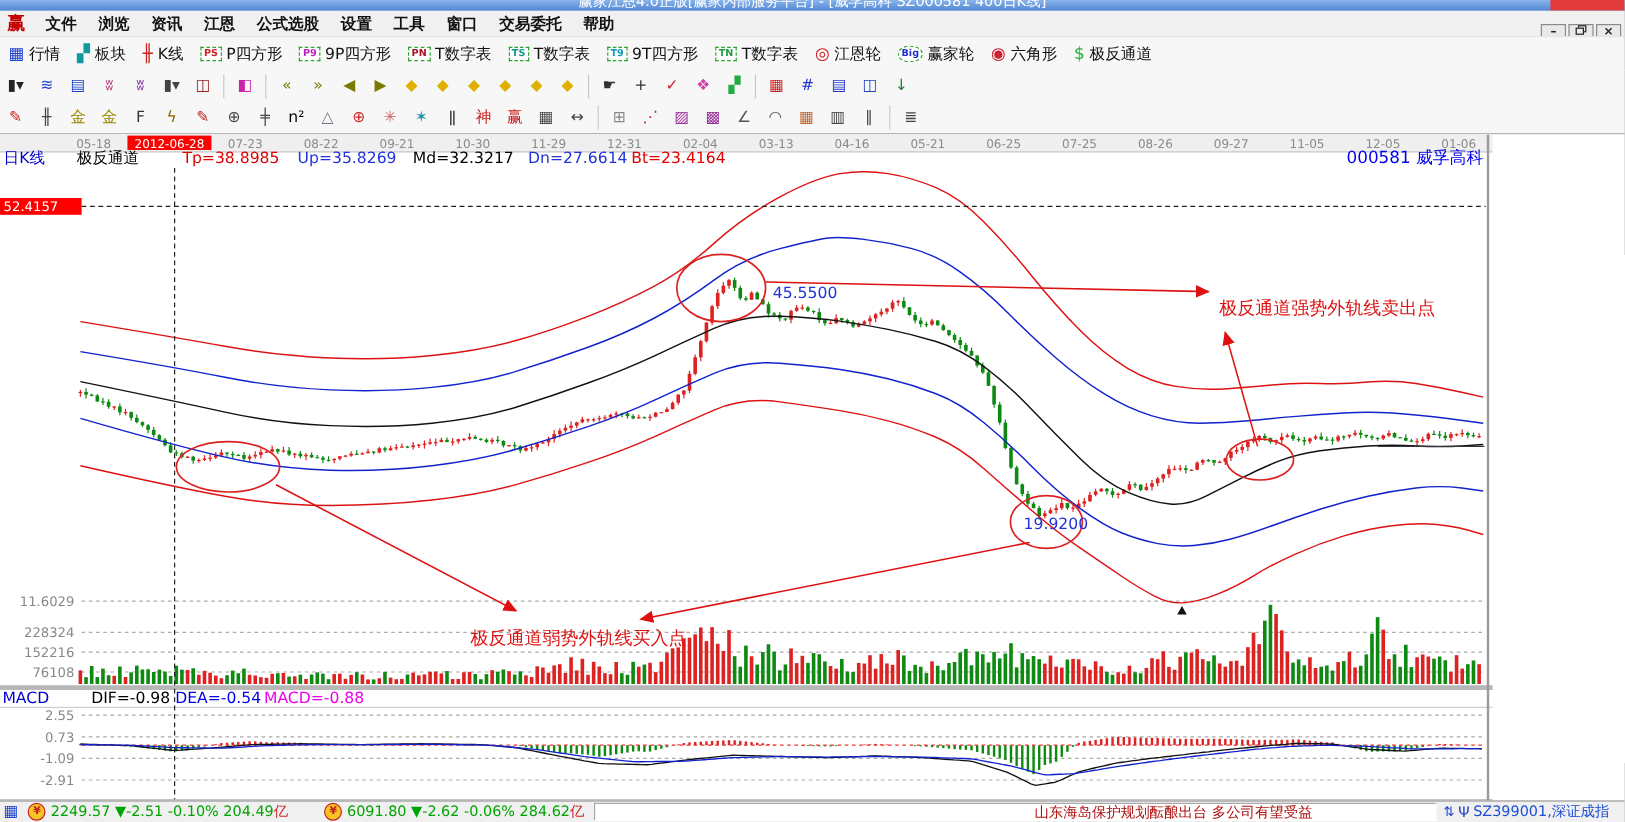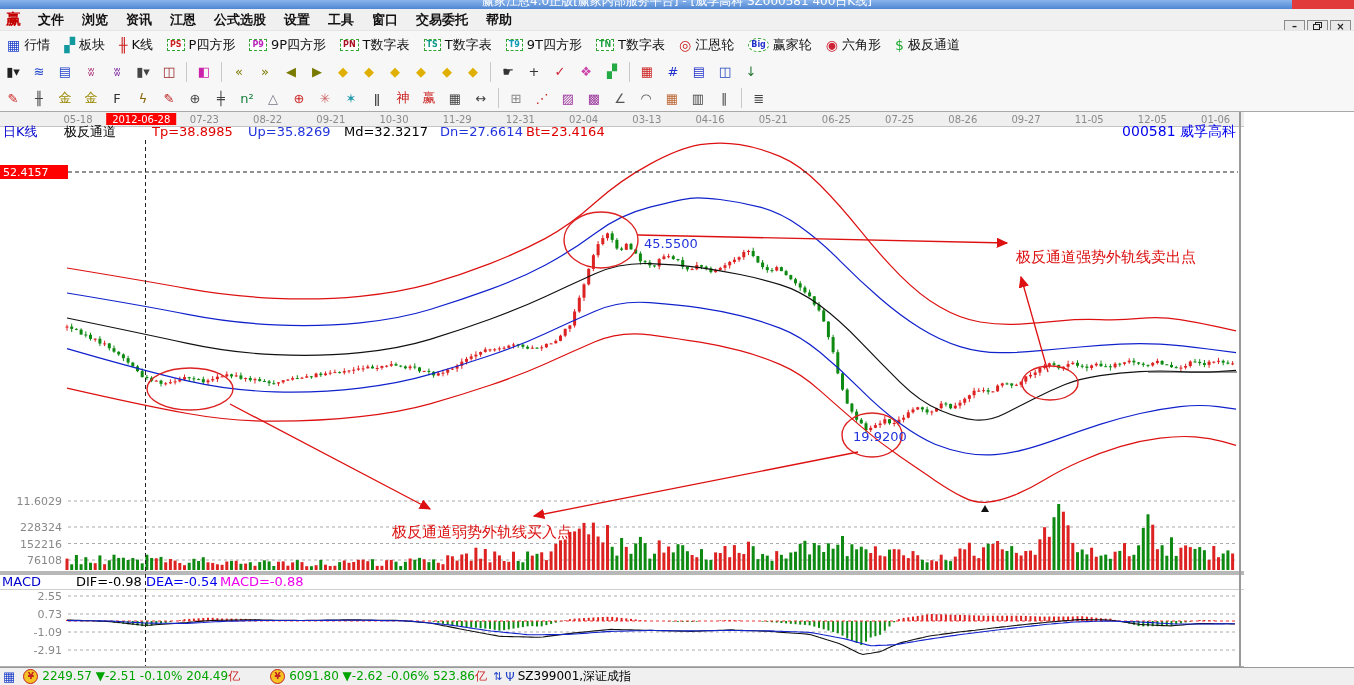--- a/index.html
+++ b/index.html
@@ -45,21 +45,21 @@
   .coin{display:inline-block;width:13px;height:13px;border-radius:50%;background:#f5c324;
         border:1px solid #c22222;color:#c22222;font-size:9px;line-height:12px;text-align:center;
         font-weight:bold;margin:0 4px;}
   .sb-green{color:#00a400;}
   .sb-yi{color:#cc2222;}
   .sb-box{position:relative;width:700px;height:13px;background:#fff;border:1px solid #aaa;
           border-right-color:#fff;border-bottom-color:#fff;margin-left:8px;overflow:hidden;}
   .sb-news{position:absolute;left:366px;top:-1px;color:#b01111;font-size:12px;}
   .sb-updown{color:#2244cc;font-size:11px;margin-left:6px;}
   .sb-ant{color:#2244cc;font-size:12px;margin:0 3px;}
-  .sb-right{color:#000000;margin-right:8px;}
+  .sb-right{color:#1d4ed8;margin-right:8px;}
 </style>
 </head>
 <body>
 
 <div id="app">
 
   <div class="titlebar">
     <span class="title">赢家江恩4.0正版[赢家内部服务平台] - [威孚高科 SZ000581 400日K线]</span>
     <span class="close-cap"></span>
   </div>
@@ -176,21 +176,21 @@
   <div class="tb tb3" id="tb3">
       <span class="icon-btn" style="color: rgb(204, 34, 34);">✎</span>
       <span class="icon-btn" style="color: rgb(68, 68, 68);">╫</span>
       <span class="icon-btn" style="color: rgb(153, 136, 0);">金</span>
       <span class="icon-btn" style="color: rgb(153, 136, 0);">金</span>
       <span class="icon-btn" style="color: rgb(51, 51, 51);">F</span>
       <span class="icon-btn" style="color: rgb(136, 102, 0);">ϟ</span>
       <span class="icon-btn" style="color: rgb(187, 34, 34);">✎</span>
       <span class="icon-btn" style="color: rgb(68, 68, 68);">⊕</span>
       <span class="icon-btn" style="color: rgb(68, 68, 68);">╪</span>
-      <span class="icon-btn" style="color: #15803d;">n²</span>
+      <span class="icon-btn" style="color: #000000;">n²</span>
       <span class="icon-btn" style="color: rgb(119, 119, 136);">△</span>
       <span class="icon-btn" style="color: rgb(204, 34, 34);">⊕</span>
       <span class="icon-btn" style="color: rgb(204, 102, 102);">✳</span>
       <span class="icon-btn" style="color: rgb(34, 153, 170);">✶</span>
       <span class="icon-btn" style="color: rgb(68, 68, 68);">ǁ</span>
       <span class="icon-btn" style="color: rgb(204, 34, 34);">神</span>
       <span class="icon-btn" style="color: rgb(204, 34, 34);">赢</span>
       <span class="icon-btn" style="color: rgb(68, 68, 68);">▦</span>
       <span class="icon-btn" style="color: rgb(68, 68, 68);">↔</span>
       <span class="vsep"></span>
@@ -1283,20 +1283,23 @@
       <span>2249.57</span>
       <span>▼-2.51</span>
       <span>-0.10%</span>
       <span>204.49</span><span class="sb-yi">亿</span>
     </span>
     <span class="coin" style="margin-left:30px">¥</span>
     <span class="sb-green">
       <span>6091.80</span>
       <span>▼-2.62</span>
       <span>-0.06%</span>
-      <span>523.86</span><span class="sb-yi">亿</span>
+      <span>284.62</span><span class="sb-yi">亿</span>
+    </span>
+    <span class="sb-box">
+      <span class="sb-news">山东海岛保护规划酝酿出台 多公司有望受益</span>
     </span>
     <span class="sb-updown">⇅</span>
     <span class="sb-ant">Ψ</span>
     <span class="sb-right">SZ399001,深证成指</span>
   </div>
 
 </div>
 
 </body></html>

